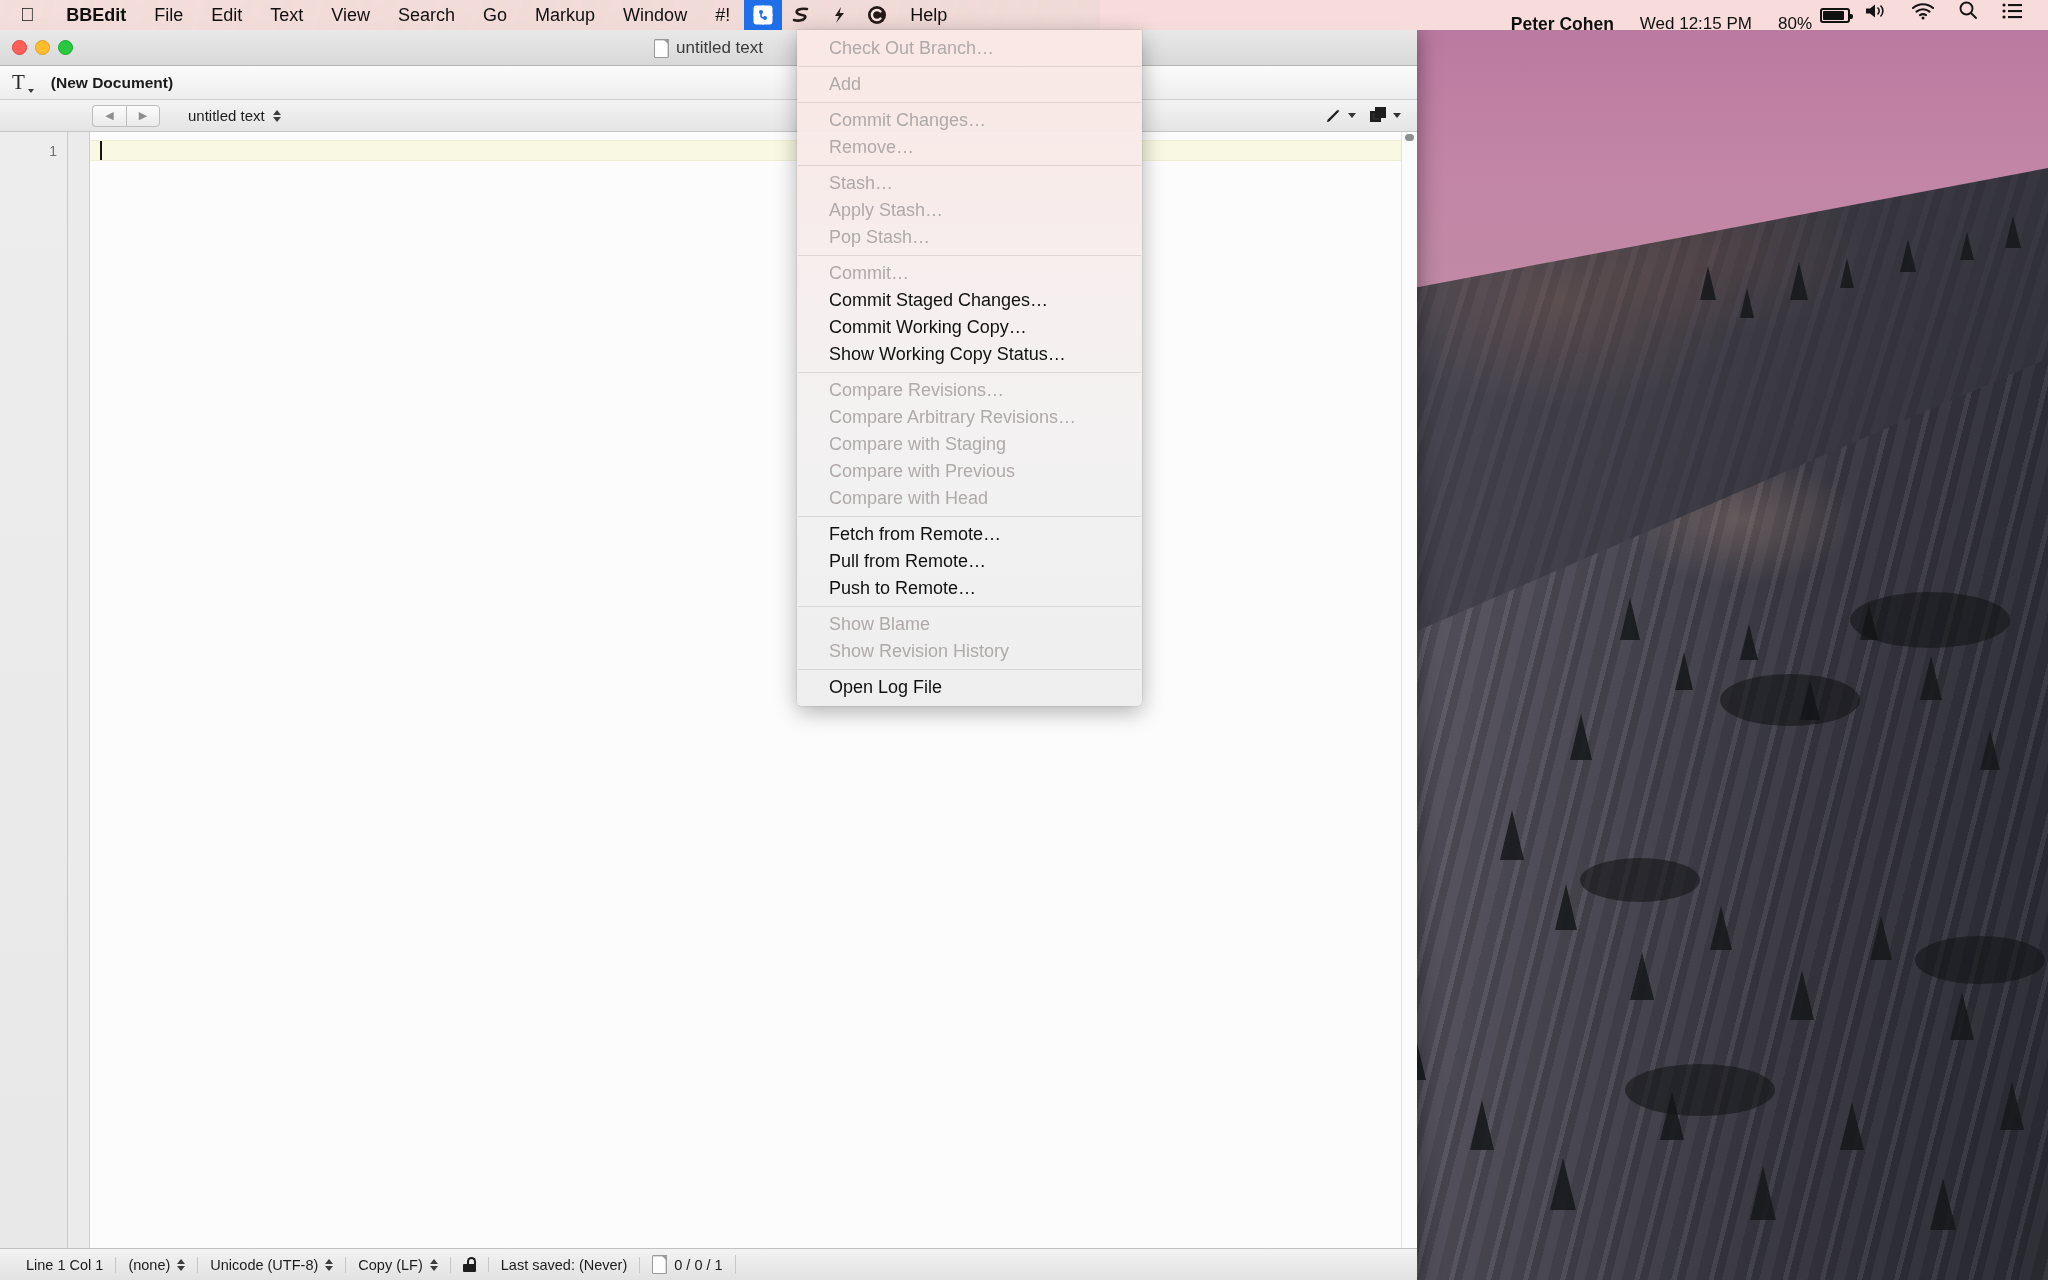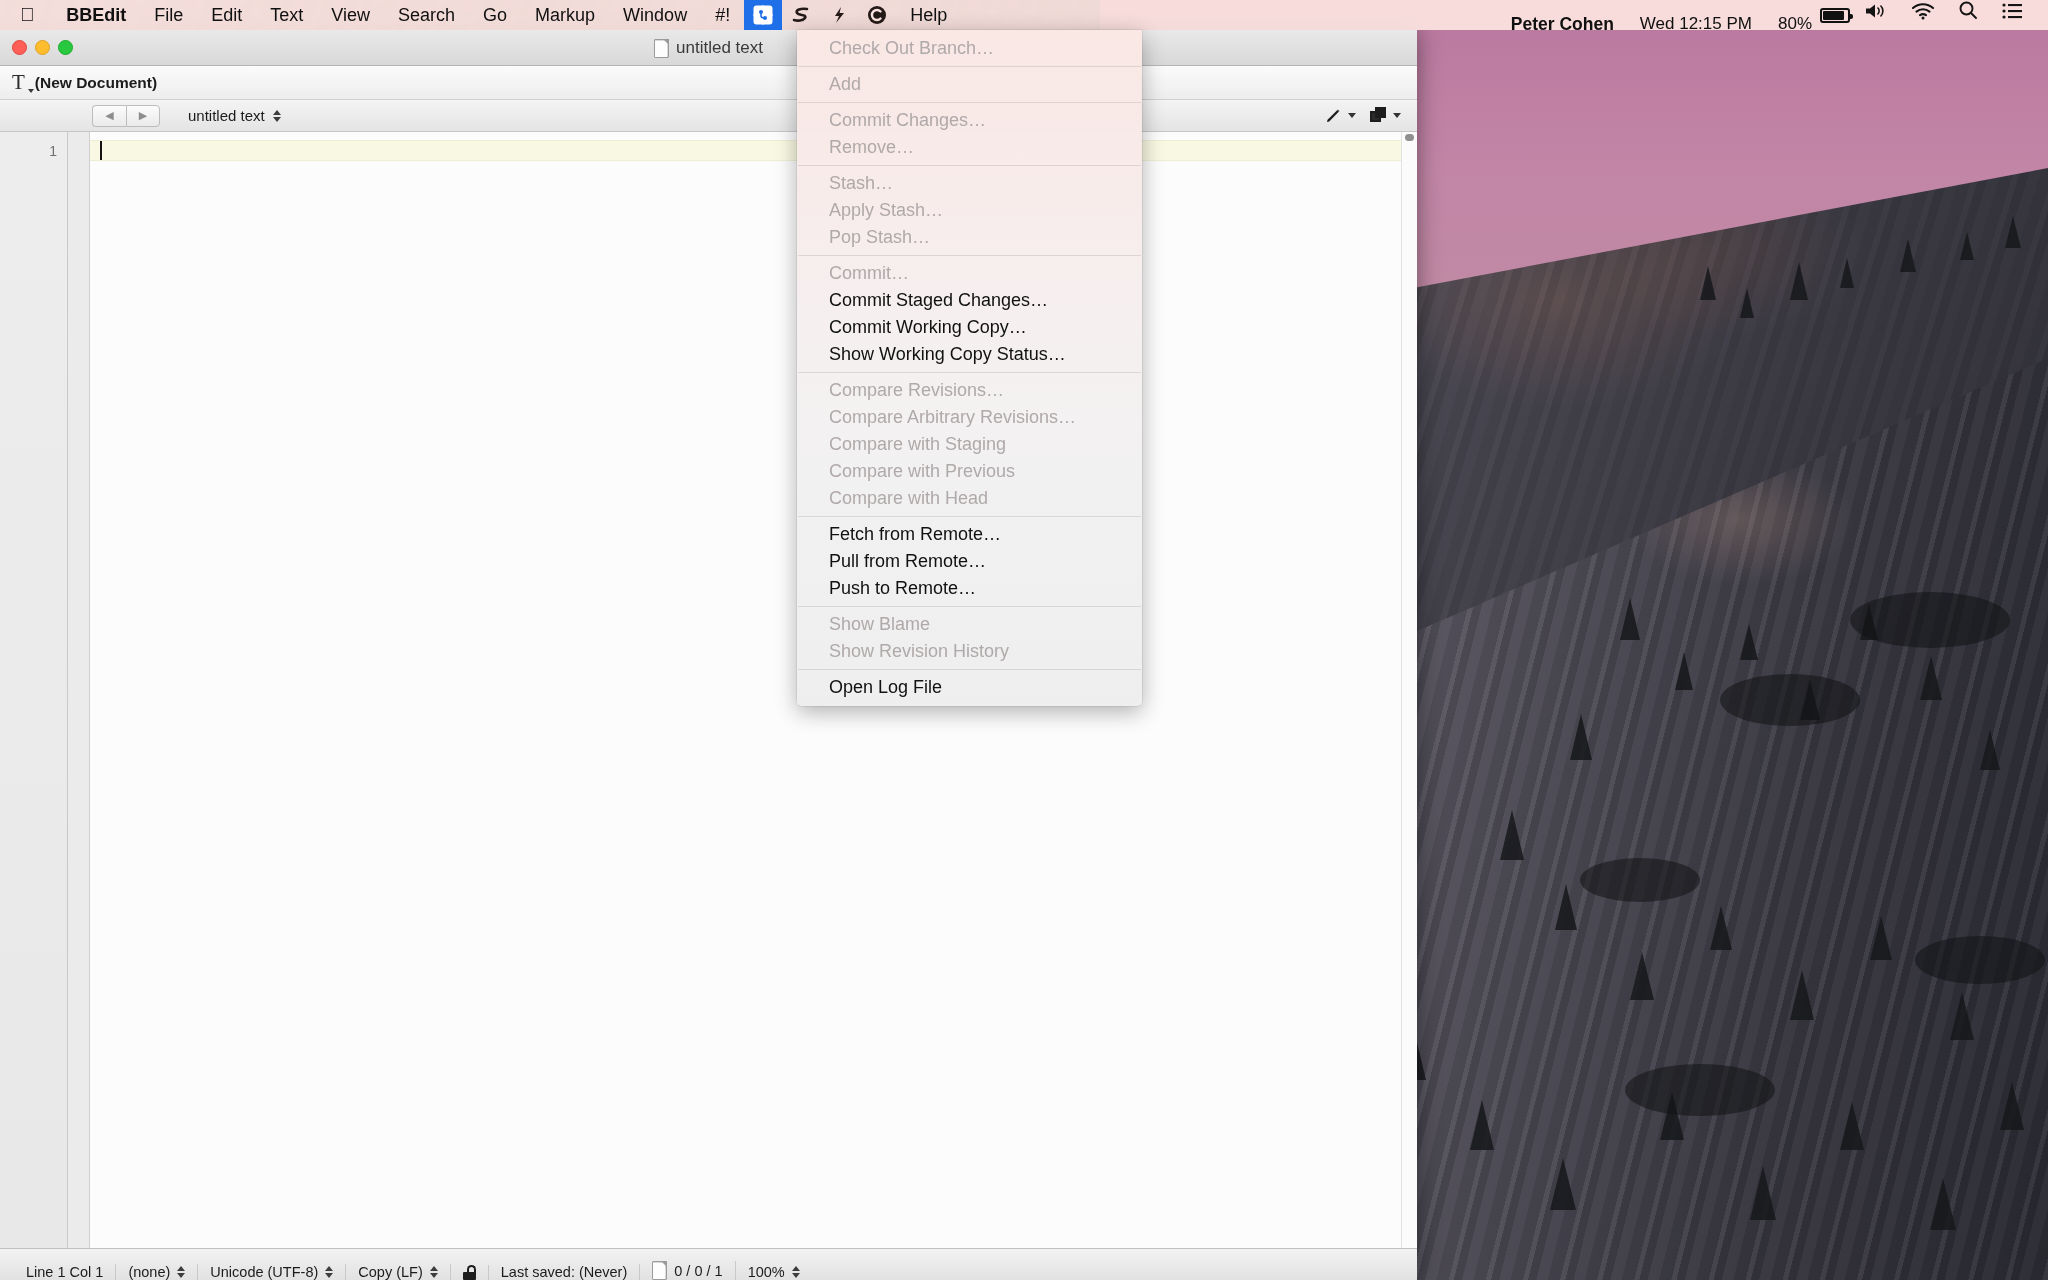--- a/index.html
+++ b/index.html
@@ -126,21 +126,21 @@
     height:34px; flex:0 0 34px;
     background:linear-gradient(180deg,#fbfbfb,#ededed);
     border-bottom:1px solid #cfcfcf;
     display:flex; align-items:center; padding-left:12px; gap:10px;
   }
   .tglyph{ font-family:"Liberation Serif", serif; font-size:21px; color:#2a2a2a; position:relative; }
   .tglyph::after{
     content:""; position:absolute; right:-9px; bottom:2px;
     border-left:3.5px solid transparent; border-right:3.5px solid transparent; border-top:4px solid #3a3a3a;
   }
-  .docname{ font-size:15.5px; font-weight:bold; color:#1c1c1c; margin-left:0; }
+  .docname{ font-size:15.5px; font-weight:bold; color:#1c1c1c; margin-left:16px; }
 
   #toolbar2{
     height:32px; flex:0 0 32px;
     background:linear-gradient(180deg,#f4f4f4,#e4e4e4);
     border-bottom:1px solid #c6c6c6;
     display:flex; align-items:center; position:relative;
   }
   .navgrp{ display:flex; margin-left:92px; }
   .navbtn{
     width:34px; height:22px; background:linear-gradient(180deg,#fcfcfc,#eaeaea);
@@ -191,21 +191,21 @@
   #vscroll .thumb{
     position:absolute; left:3px; right:3px; top:2px; height:7px;
     background:#8f8f8f; border-radius:5px;
   }
 
   
   #statusbar{
     height:32px; flex:0 0 32px;
     background:linear-gradient(180deg,#f2f2f2,#e2e2e2);
     border-top:1px solid #c0c0c0;
-    display:flex; align-items:flex-end; font-size:14.5px; color:#1c1c1c;
+    display:flex; align-items:center; font-size:14.5px; color:#1c1c1c;
   }
   .scell{
     display:flex; align-items:center; gap:7px; padding:0 12px;
     border-right:1px solid #c8c8c8;
   }
   .scell.first{ padding-left:26px; }
   .scell.nb{ border-right:none;margin-top:44px; }
   .lock{
     width:13px; height:15px; position:relative;
   }

